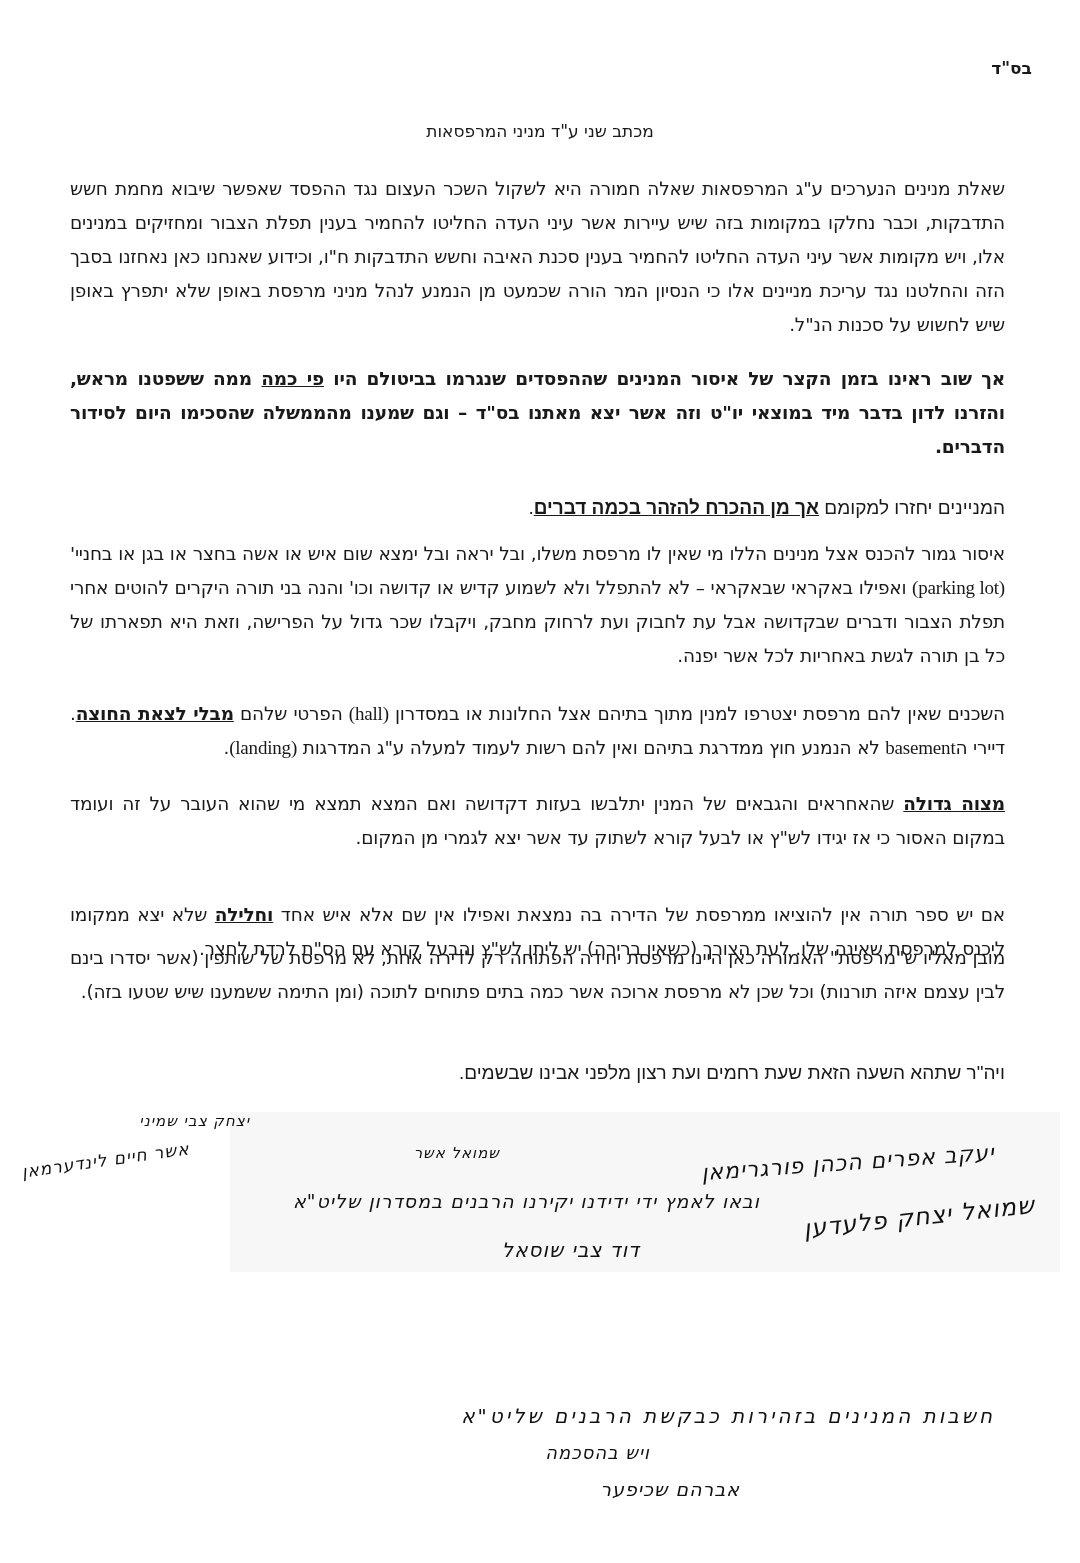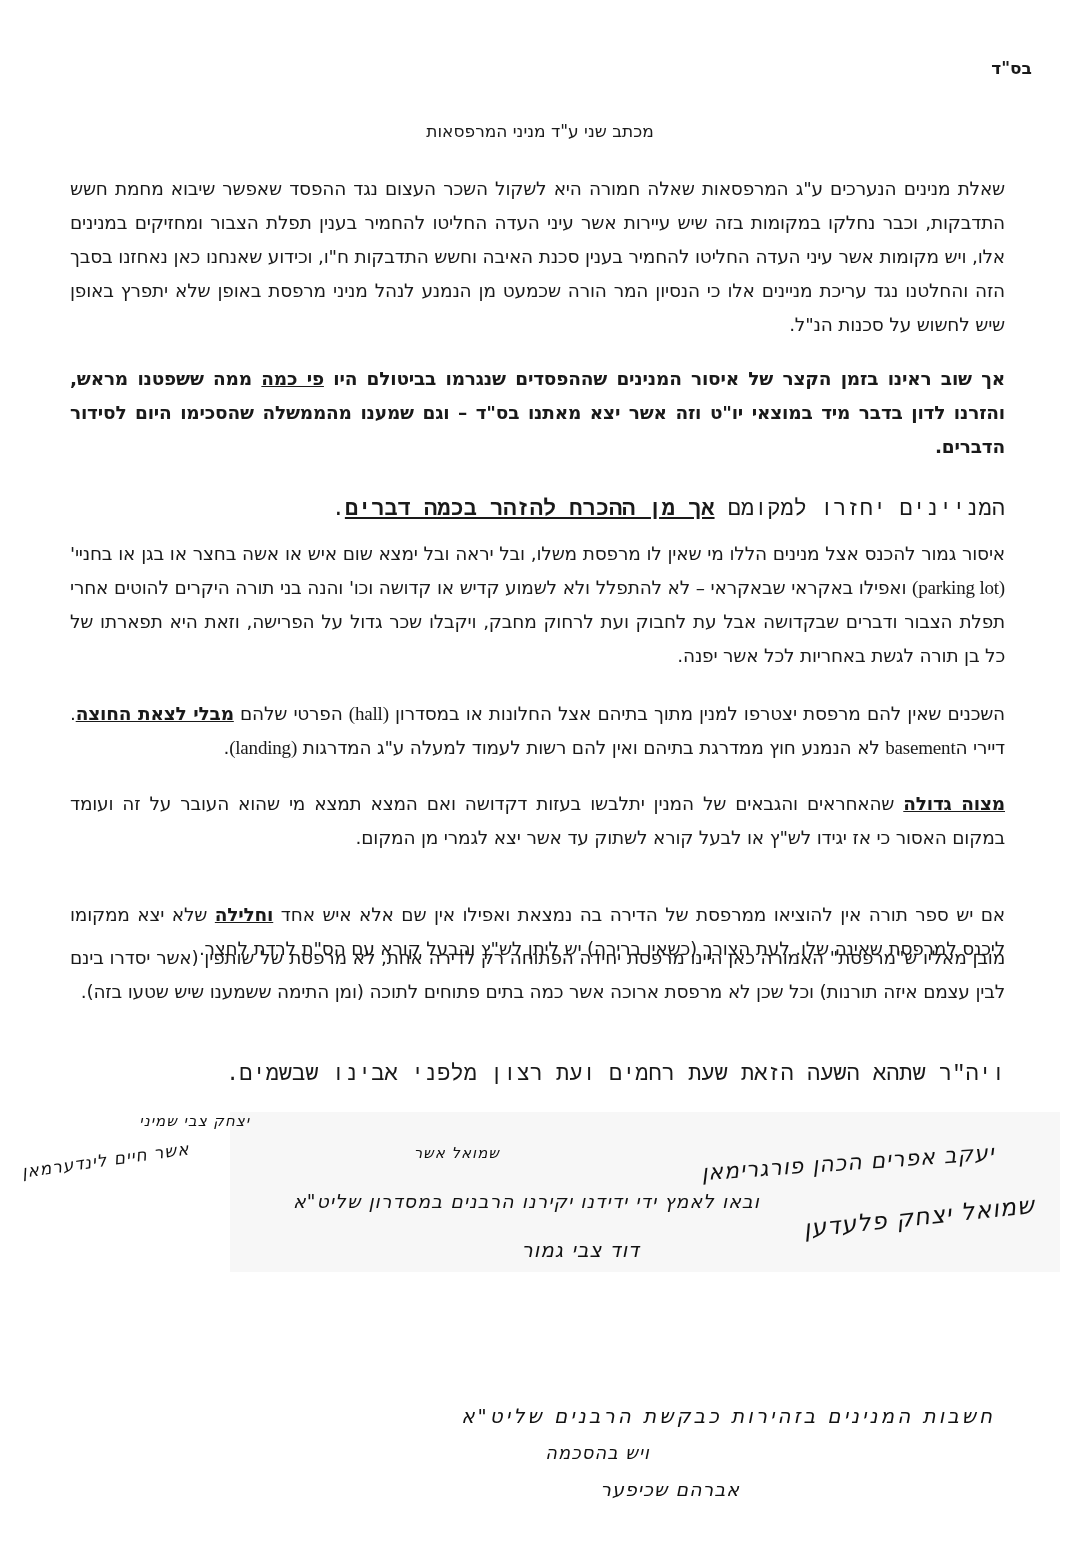--- a/index.html
+++ b/index.html
@@ -10,21 +10,21 @@
     .page { position: absolute; left: 0; top: 0; width: 1080px; height: 1563px; direction: rtl; }
     .bsd { position: absolute; right: 48px; top: 58px; font-size: 17px; font-weight: bold; font-family: "DejaVu Sans", sans-serif; }
     .title { position: absolute; left: 0; right: 0; top: 121px; text-align: center; font-size: 17px; font-family: "DejaVu Sans", sans-serif; }
     .para {
       position: absolute; right: 75px; width: 935px; text-align: justify; text-align-last: right;
       font-size: 18.5px; line-height: 34px; font-family: "DejaVu Sans", sans-serif; letter-spacing: -0.2px;
     }
     .para .u { text-decoration: underline; }
     .para .bu { text-decoration: underline; font-weight: bold; }
     .en { font-family: "Liberation Serif", serif; font-size: 19px; }
-    .lead { position: absolute; right: 75px; font-size: 22px; font-family: Liberation Mono, monospace; }
+    .lead { position: absolute; right: 75px; font-size: 19px; font-family: Liberation Sans, sans-serif; }
     .lead .bu { font-weight: bold; text-decoration: underline; }
     .sigbox { position: absolute; left: 230px; top: 1112px; width: 830px; height: 160px; background: #f7f7f7; }
     .hand {
       position: absolute; font-family: "DejaVu Sans", sans-serif; font-style: italic; color: #111;
       white-space: nowrap; letter-spacing: 1px;
     }
   </style>
 </head>
 <body>
 
@@ -64,19 +64,19 @@
   <div class="lead" style="top:1062px;">ויה"ר שתהא השעה הזאת שעת רחמים ועת רצון מלפני אבינו שבשמים.</div>
 
   <div class="sigbox"></div>
 
   <div class="hand" style="right:85px; top:1150px; font-size:22px; transform:rotate(-4deg);">יעקב אפרים הכהן פורגרימאן</div>
   <div class="hand" style="right:45px; top:1203px; font-size:24px; transform:rotate(-6deg);">שמואל יצחק פלעדען</div>
   <div class="hand" style="right:580px; top:1135px; font-size:15px;margin-top:9px;">שמואל אשר</div>
   <div class="hand" style="right:830px; top:1112px; font-size:15px;">יצחק צבי שמיני</div>
   <div class="hand" style="right:890px; top:1150px; font-size:17px; transform:rotate(-8deg);">אשר חיים לינדערמאן</div>
   <div class="hand" style="right:320px; top:1190px; font-size:19px;">ובאו לאמץ ידי ידידנו יקירנו הרבנים במסדרון שליט"א</div>
-  <div class="hand" style="right:440px; top:1238px; font-size:20px;">דוד צבי גמור</div>
+  <div class="hand" style="right:440px; top:1238px; font-size:20px;">דוד צבי שוסאל</div>
 
   <div class="hand" style="right:85px; top:1404px; font-size:20px; letter-spacing:3px;">חשבות המנינים בזהירות כבקשת הרבנים שליט"א</div>
   <div class="hand" style="right:430px; top:1442px; font-size:18px;">ויש בהסכמה</div>
   <div class="hand" style="right:340px; top:1478px; font-size:19px;">אברהם שכיפער</div>
 
 </div>
 
 </body></html>

